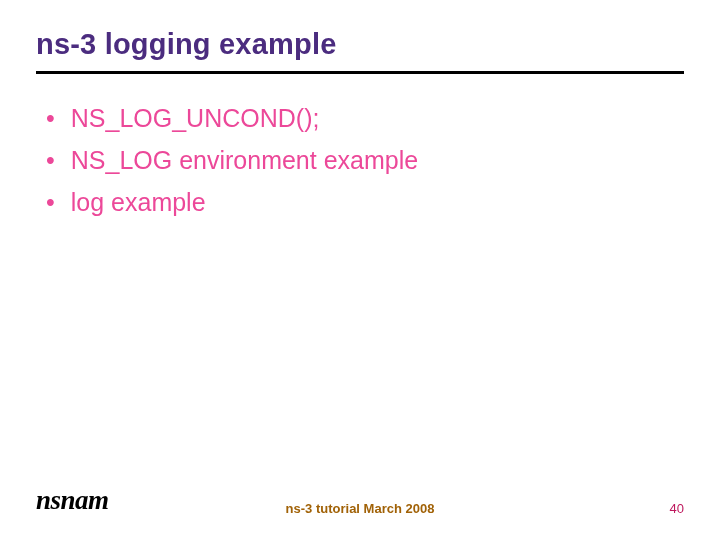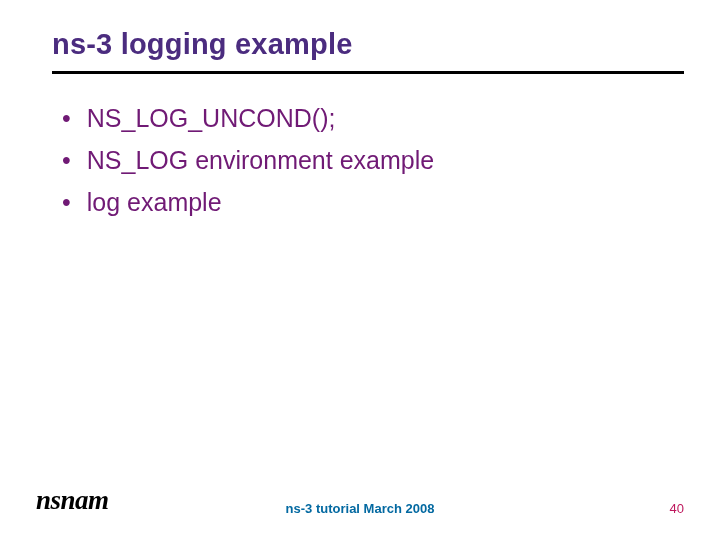--- a/index.html
+++ b/index.html
@@ -1,25 +1,25 @@
 <!DOCTYPE html>
 <html><head>
 <meta charset="utf-8">
 <style>
   * { margin: 0; padding: 0; box-sizing: border-box; }
   html, body { width: 720px; height: 540px; background: #fff; font-family: Arial, Helvetica, sans-serif; }
-  .slide { width: 720px; height: 540px; position: relative; padding: 28px 36px 0 52px; }
+  .slide { width: 720px; height: 540px; position: relative; padding: 28px 36px 0 36px; }
   .title { color: #4b2c7f; font-size: 29px; font-weight: bold; letter-spacing: 0.2px; }
   .rule { border: none; border-top: 3px solid #000; margin-top: 10px; }
   .bullets { margin-top: 28px; padding-left: 10px; list-style: none; }
-  .bullets li { font-size: 25px; color: #701a75; margin-bottom: 8px; line-height: 1.35; display: flex; }
+  .bullets li { font-size: 25px; color: #ec4899; margin-bottom: 8px; line-height: 1.35; display: flex; }
   .bullets li::before { content: "•"; margin-right: 16px; }
   .footer { position: absolute; bottom: 24px; left: 36px; right: 36px; display: flex; align-items: flex-end; justify-content: space-between; }
   .logo { font-family: Georgia, 'Times New Roman', serif; font-weight: bold; font-style: italic; font-size: 27px; letter-spacing: -0.5px; color: #000; }
-  .footer-center { position: absolute; left: 0; right: 0; bottom: 24px; text-align: center; font-size: 13px; font-weight: bold; color: #0369a1; }
+  .footer-center { position: absolute; left: 0; right: 0; bottom: 24px; text-align: center; font-size: 13px; font-weight: bold; color: #a16207; }
   .page-num { font-size: 13px; color: #be185d; }
 </style>
 </head>
 <body>
 
 <div class="slide">
   <div class="title">ns-3 logging example</div>
   <hr class="rule">
   <ul class="bullets">
     <li>

